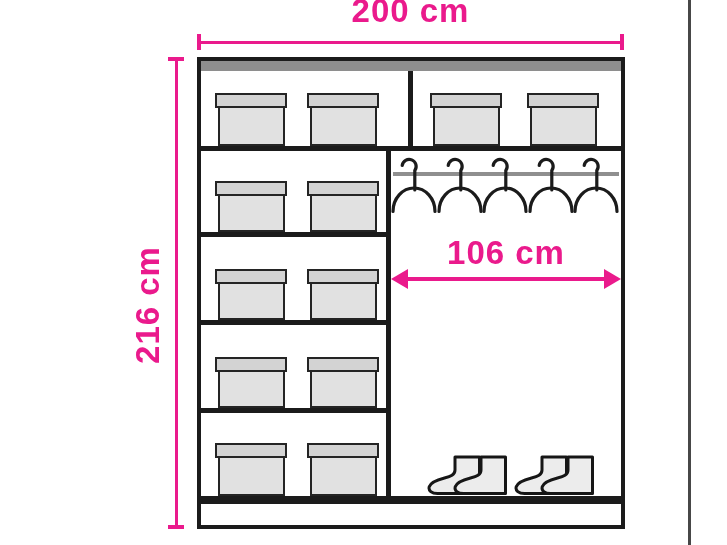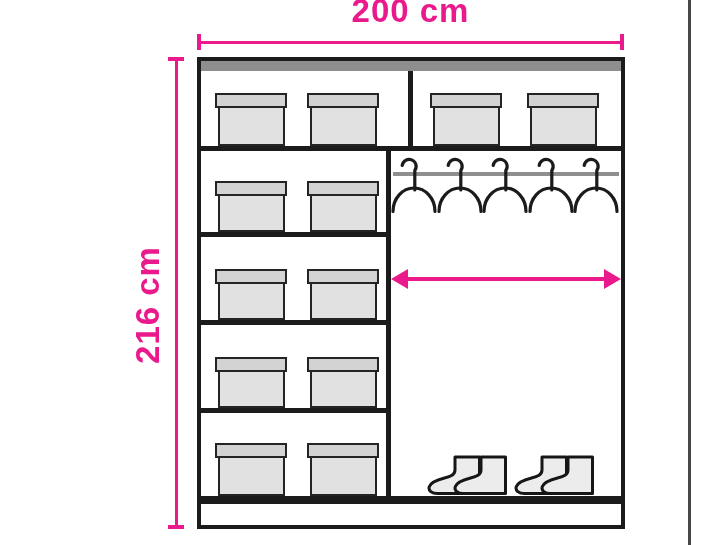--- a/index.html
+++ b/index.html
@@ -149,20 +149,21 @@
         </svg>
       <svg class="abs hanger" style="left:326.5px;" viewBox="0 0 46 64">
           <path d="M23.8 40 L23.8 20.5 A7 7 0 1 0 11.2 15.5" fill="none" stroke="#1b1b1b" stroke-width="3.2" stroke-linecap="round"></path>
           <path d="M2 61.5 A21 23.5 0 0 1 44 61.5" fill="none" stroke="#1b1b1b" stroke-width="3.2" stroke-linecap="round"></path>
         </svg>
       <svg class="abs hanger" style="left:372px;" viewBox="0 0 46 64">
           <path d="M23.8 40 L23.8 20.5 A7 7 0 1 0 11.2 15.5" fill="none" stroke="#1b1b1b" stroke-width="3.2" stroke-linecap="round"></path>
           <path d="M2 61.5 A21 23.5 0 0 1 44 61.5" fill="none" stroke="#1b1b1b" stroke-width="3.2" stroke-linecap="round"></path>
         </svg>
 
+      <div class="abs dim-label label-106">106 cm</div>
       <div class="abs int-arrow">
         <div class="shaft"></div>
         <div class="head-l"></div>
         <div class="head-r"></div>
       </div>
 
       <svg class="abs boots" style="left:226px;" viewBox="0 0 82 41">
         <path d="M28 2 L28 15 C28 20 23.5 21.5 17.5 23 C9.5 25 3.5 28 2.2 31.8 C1.2 35.3 4.6 38.6 10.5 38.6 L52.5 38.6 L52.5 2 Z" fill="#ececec" stroke="#161616" stroke-width="3" stroke-linejoin="round"></path>
         <path d="M54 2 L54 15 C54 20 49.5 21.5 43.5 23 C35.5 25 29.5 28 28.2 31.8 C27.2 35.3 30.6 38.6 36.5 38.6 L78.5 38.6 L78.5 2 Z" fill="#ececec" stroke="#161616" stroke-width="3" stroke-linejoin="round"></path>
       </svg>

